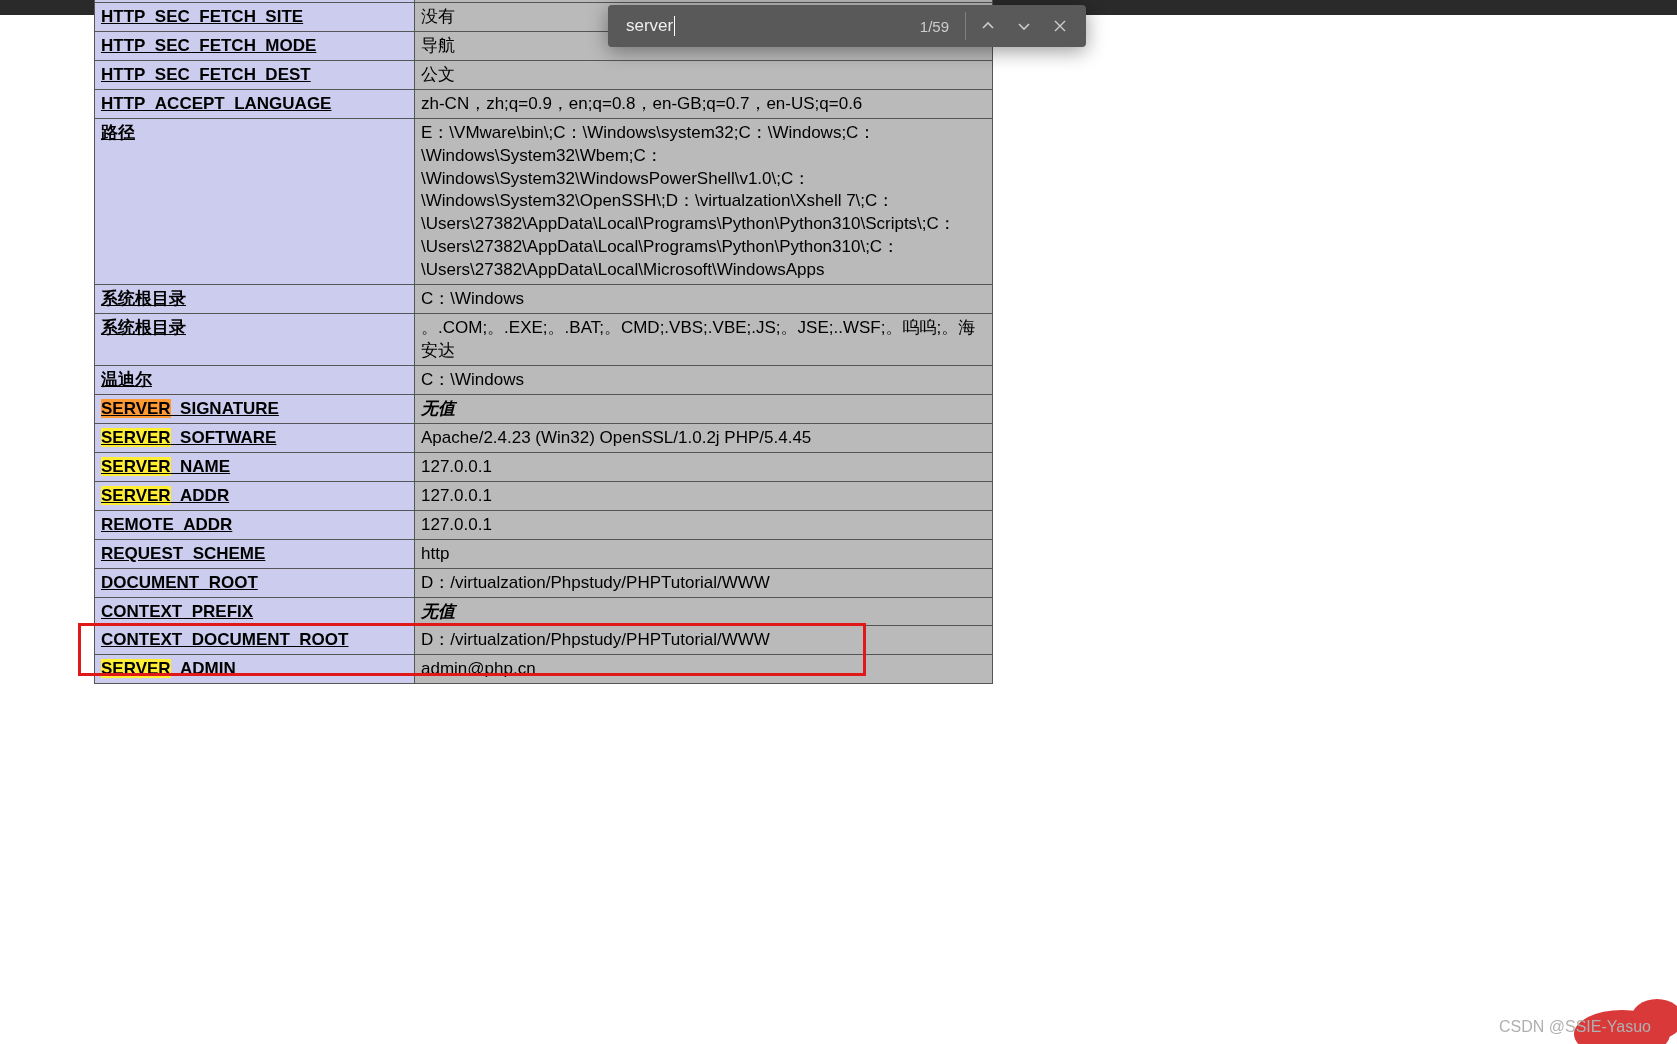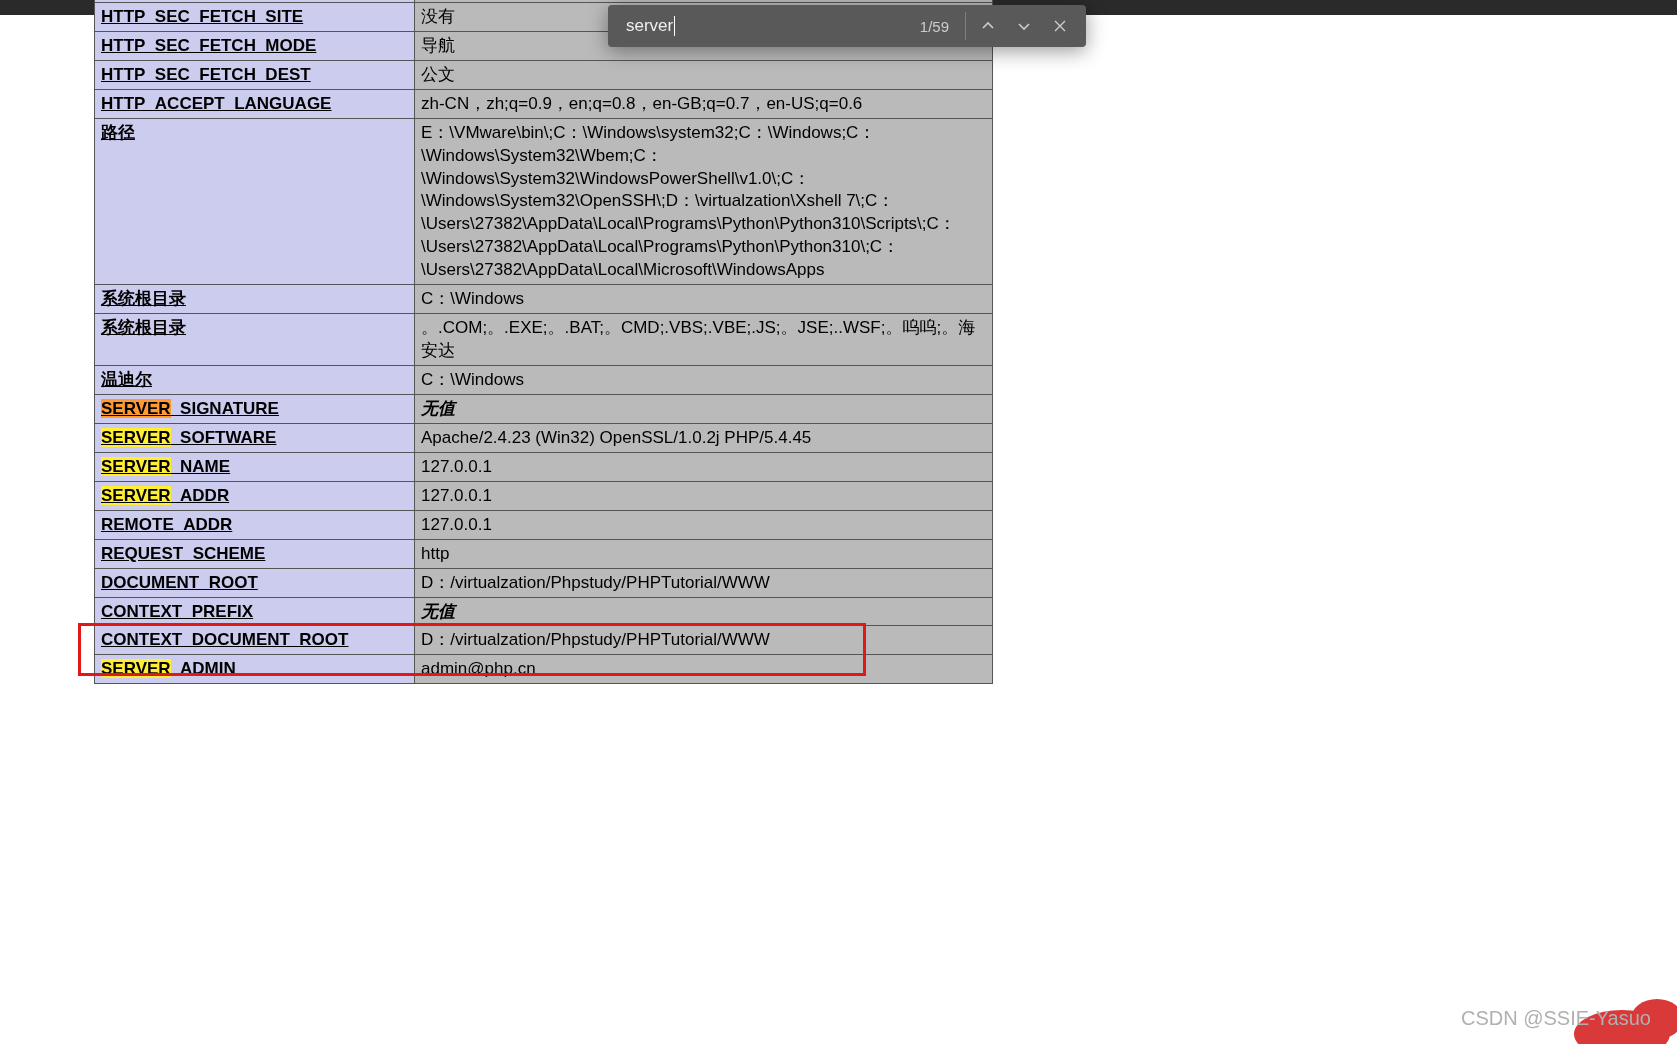--- a/index.html
+++ b/index.html
@@ -104,23 +104,23 @@
       top: 623px;
       width: 788px;
       height: 53px;
       border: 3px solid #e01818;
       pointer-events: none;
       z-index: 50;
     }
     .watermark {
       position: absolute;
       right: 26px;
-      bottom: 14px;
+      bottom: 8px;
       color: #b0b0b0;
-      font-size: 20px;
+      font-size: 16px;
       font-family: sans-serif;
       z-index: 60;
     }
     .red-blob {
       position: absolute;
       right: 0;
       bottom: 0;
       width: 110px;
       height: 60px;
       z-index: 55;

